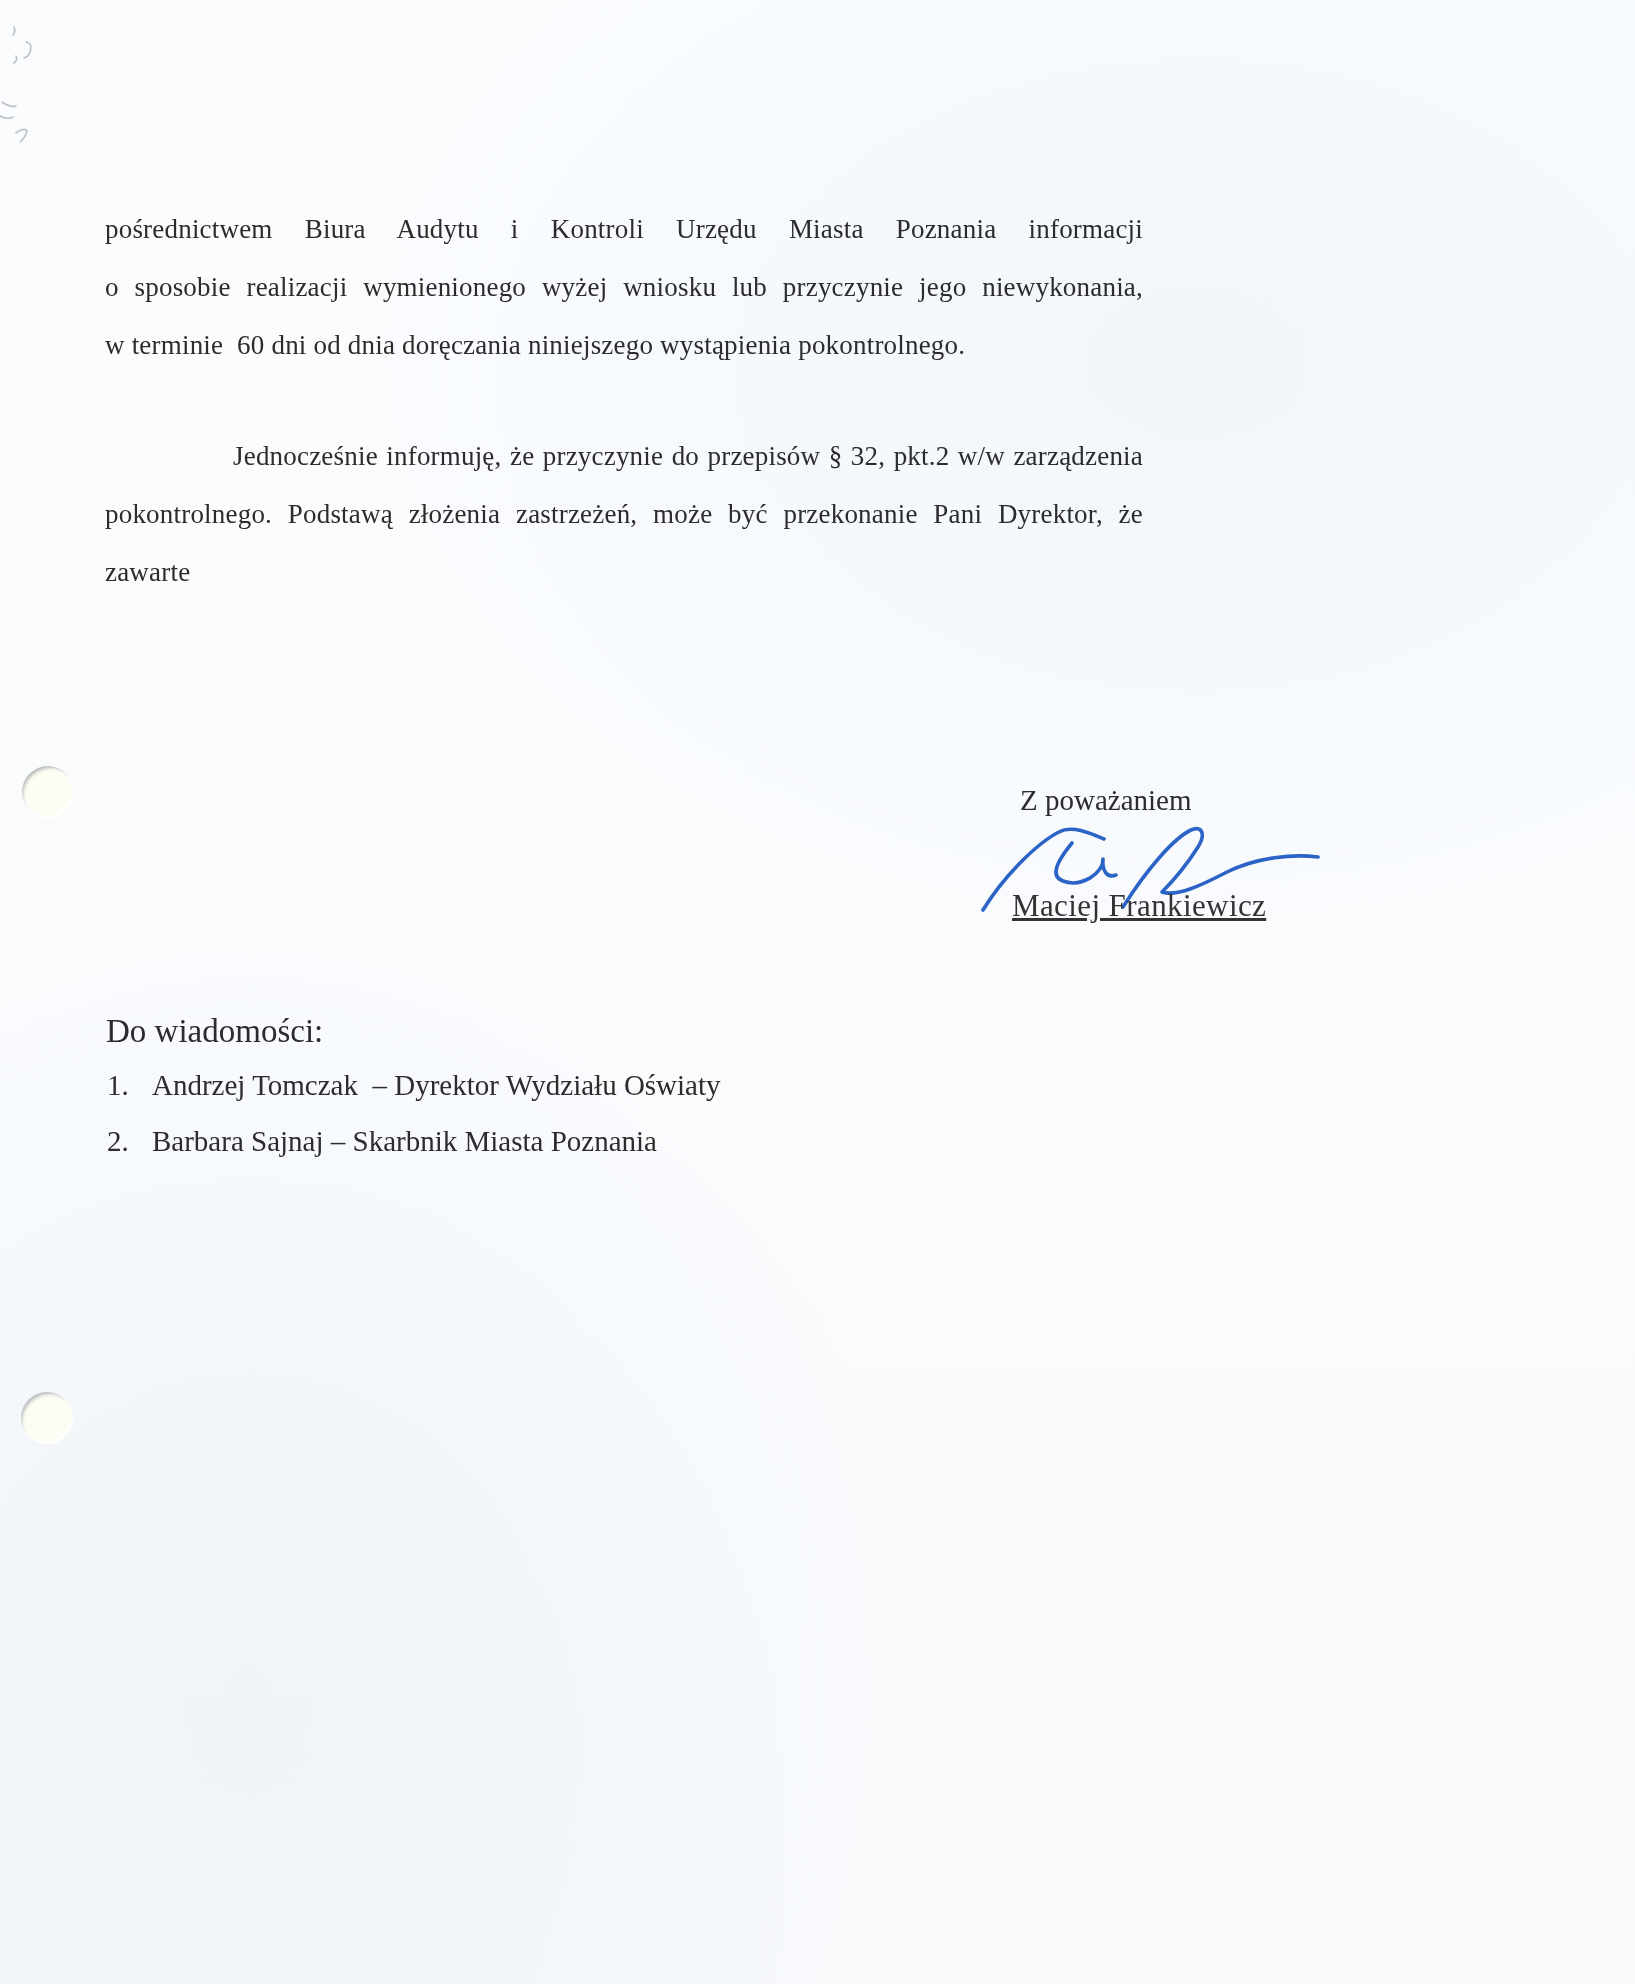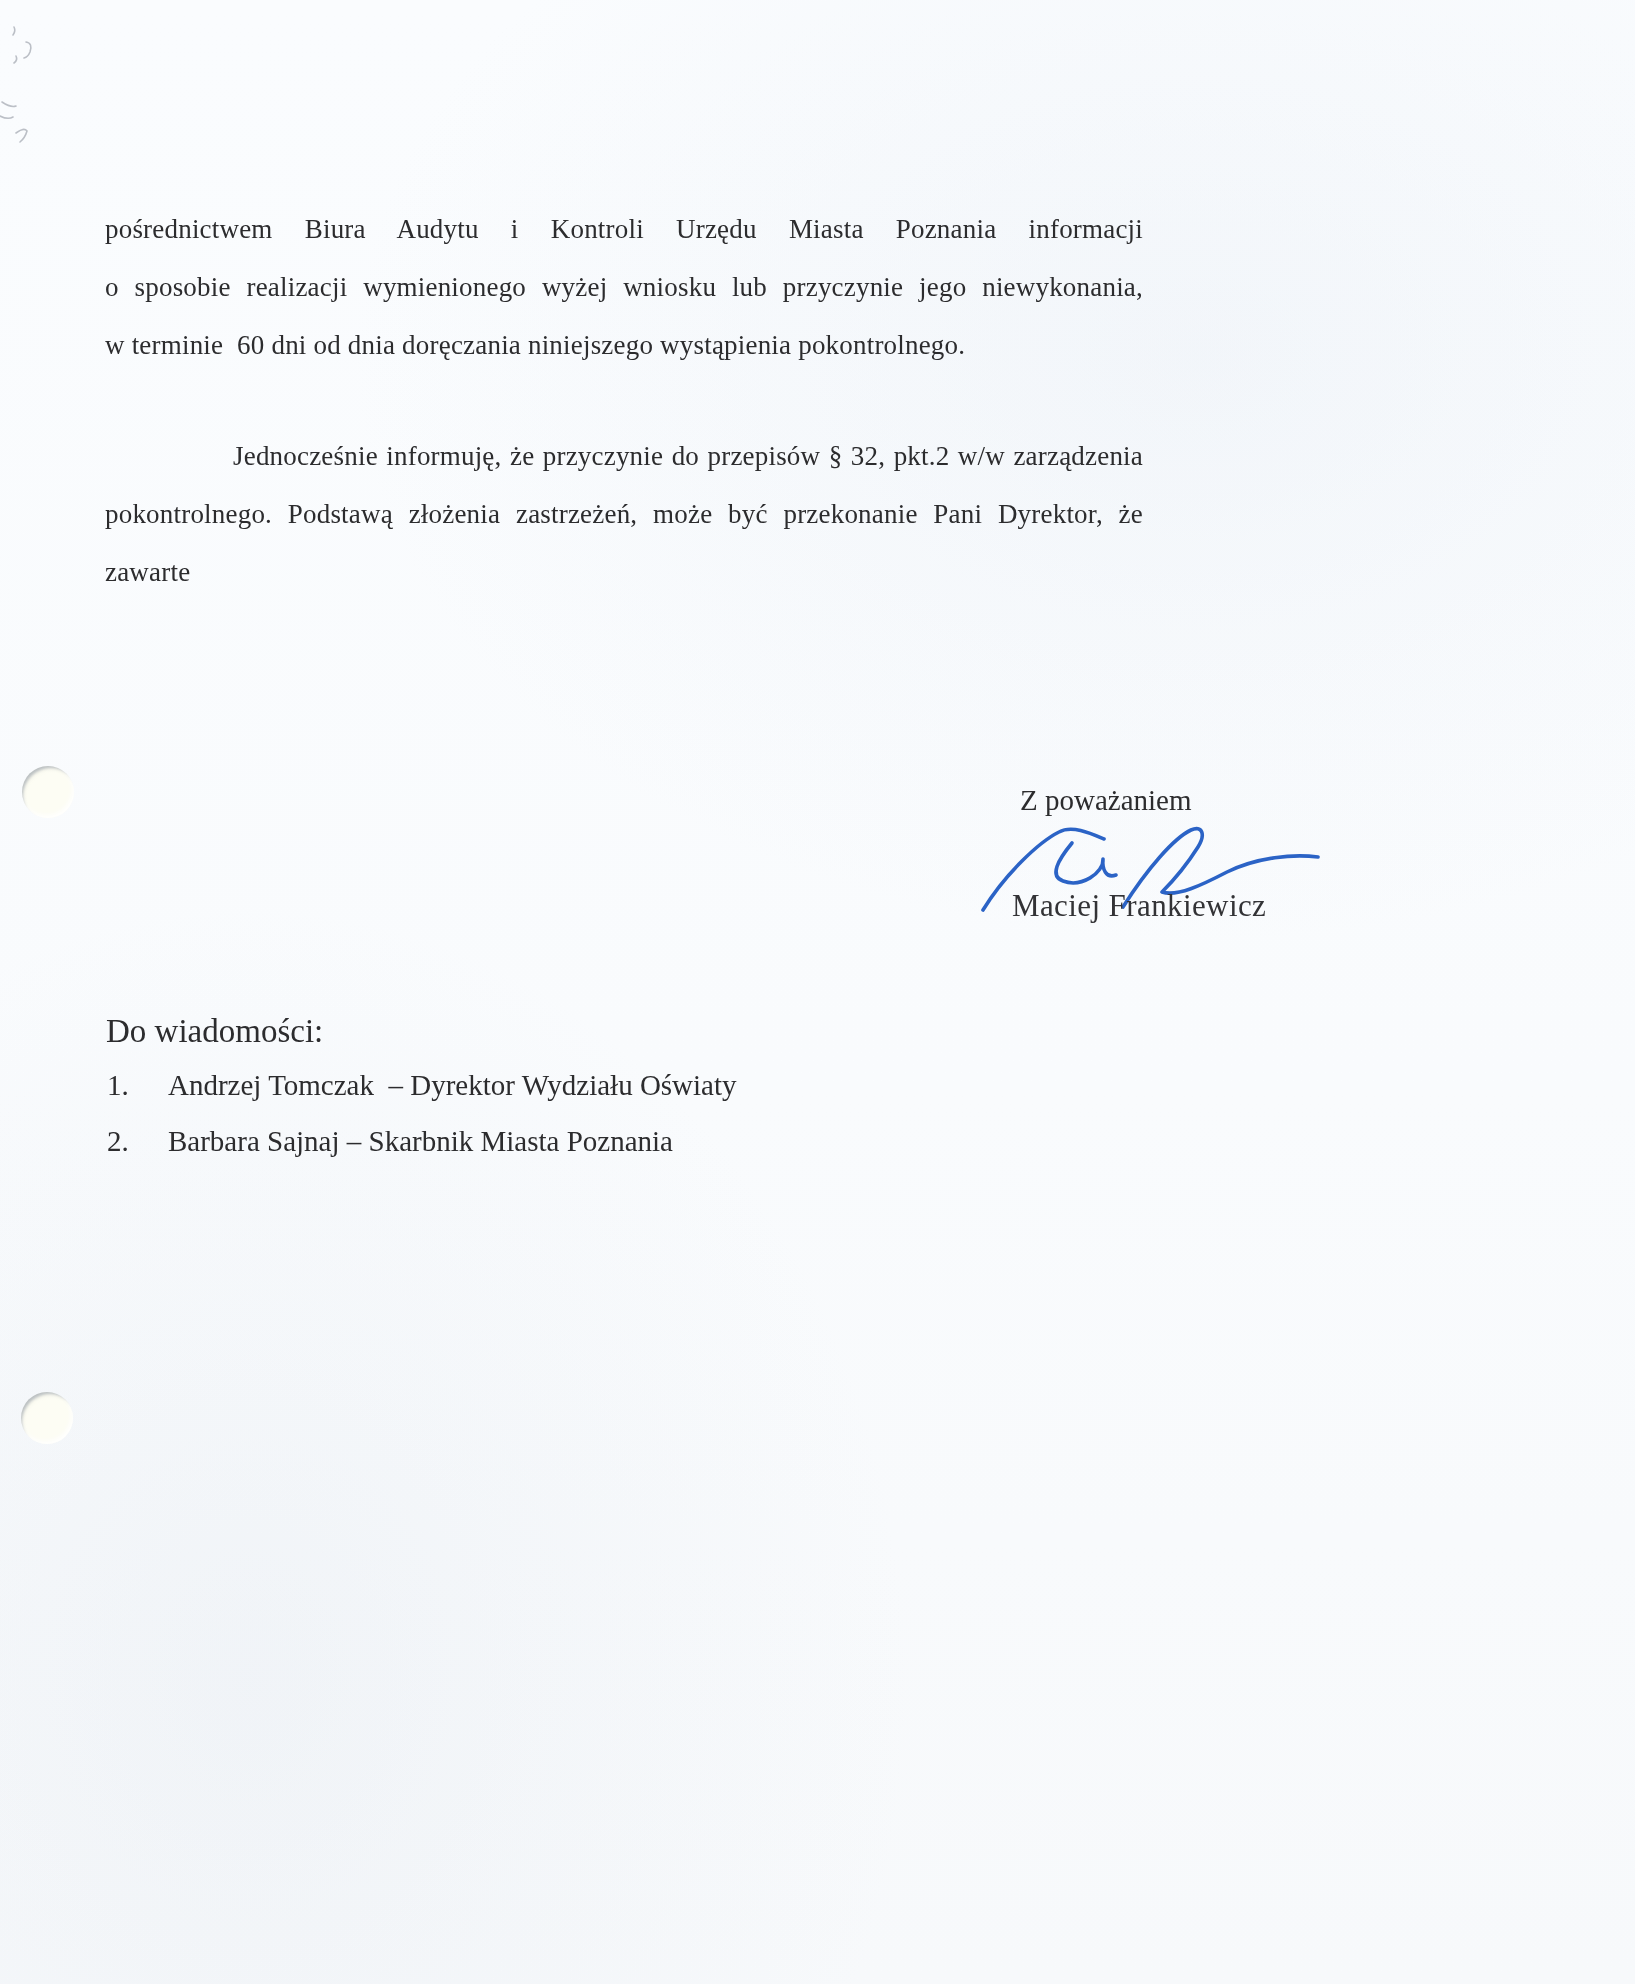--- a/index.html
+++ b/index.html
@@ -37,34 +37,34 @@
   .salutation {
     position: absolute; left: 1020px; top: 784px;
     font-size: 29px; color: #2c2c2e;
   }
   .signature {
     position: absolute; left: 955px; top: 812px;
     width: 380px; height: 105px;
   }
   .signer {
     position: absolute; left: 1012px; top: 888px;
-    font-size: 31px; color: #333336; letter-spacing: 0.4px;
+    font-size: 31px; color: #333336; letter-spacing: 0.4px; text-decoration: underline;
   }
   
   .dist-heading {
     position: absolute; left: 106px; top: 1013px;
     font-size: 33px; color: #2c2c2e;
   }
   .dist-item {
     position: absolute; left: 107px;
     display: flex;
     font-size: 29px; color: #2c2c2e;
   }
   .dist-item .num { width: 45px; flex: 0 0 45px; }
-  .dist-item .txt { white-space: pre-wrap; margin-left: 16px; }
+  .dist-item .txt { white-space: pre-wrap; }
   .dist-item-1 { top: 1069px; }
   .dist-item-2 { top: 1125px; }
   
   .hole {
     position: absolute;
     width: 52px; height: 52px; border-radius: 50%;
     background: radial-gradient(circle at 58% 62%, #fdfdf4 55%, #f6f6ea 100%);
     box-shadow:
       inset 3px 4px 3px -2px rgba(125,135,150,0.5),
       inset -2px -3px 4px rgba(255,255,255,0.9);

